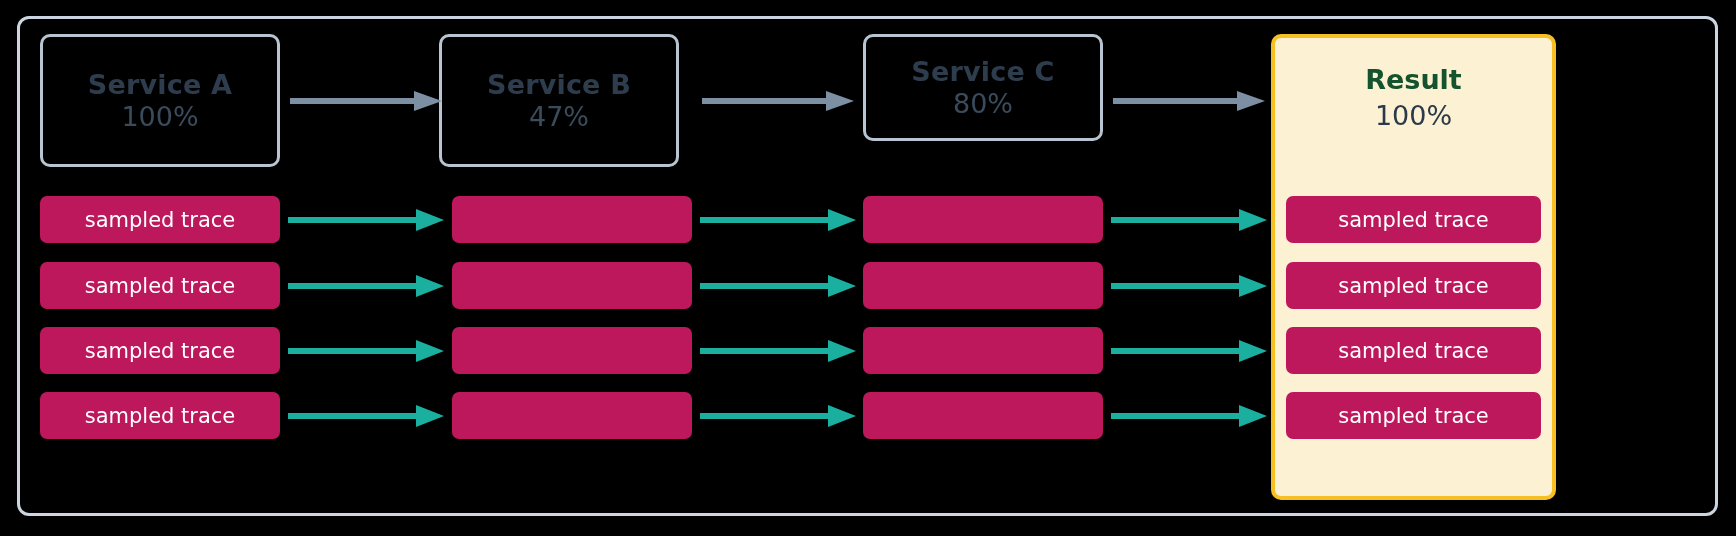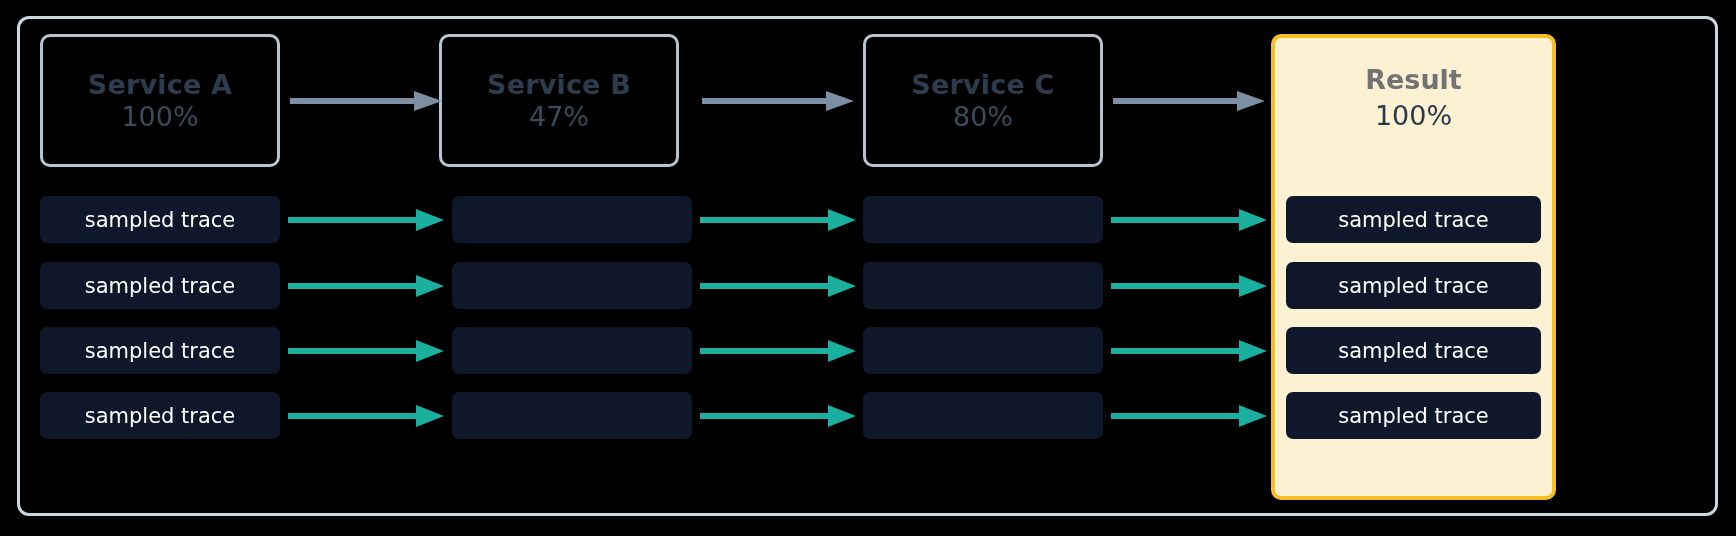--- a/index.html
+++ b/index.html
@@ -61,36 +61,36 @@
     border-radius: 10px;
     background: #fcf2d3;
   }
   .result-name {
     position: absolute;
     width: 100%;
     text-align: center;
     top: 26px;
     font-size: 27px;
     font-weight: bold;
-    color: #737373;
+    color: #14532d;
   }
   .result-rate {
     position: absolute;
     width: 100%;
     text-align: center;
     top: 62px;
     font-size: 27px;
     color: #2b3a4a;
   }
 
   
   .trace-bar {
     position: absolute;
     box-sizing: border-box;
-    background: #0f172a;
+    background: #be185d;
     border-radius: 7px;
     display: flex;
     align-items: center;
     justify-content: center;
   }
   .trace-label {
     font-size: 21px;
     color: #ffffff;
     white-space: nowrap;
   }
@@ -111,21 +111,21 @@
   <div class="service-box" style="left:20px; top:15px; width:240px; height:133px;">
     <div class="service-name">Service A</div>
     <div class="service-rate">100%</div>
   </div>
 
   <div class="service-box" style="left:419px; top:15px; width:240px; height:133px;">
     <div class="service-name">Service B</div>
     <div class="service-rate">47%</div>
   </div>
 
-  <div class="service-box" style="left:843px; top:15px; width:240px; height:133px;">
+  <div class="service-box" style="left:843px; top:15px; width:240px; height:107px;">
     <div class="service-name">Service C</div>
     <div class="service-rate">80%</div>
   </div>
 
   <div class="result-panel" style="left:1251px; top:15px; width:285px; height:466px;">
     <div class="result-name">Result</div>
     <div class="result-rate">100%</div>
   </div>
 
   <div class="arrow" style="left:270px; top:70px; width:152px;">

